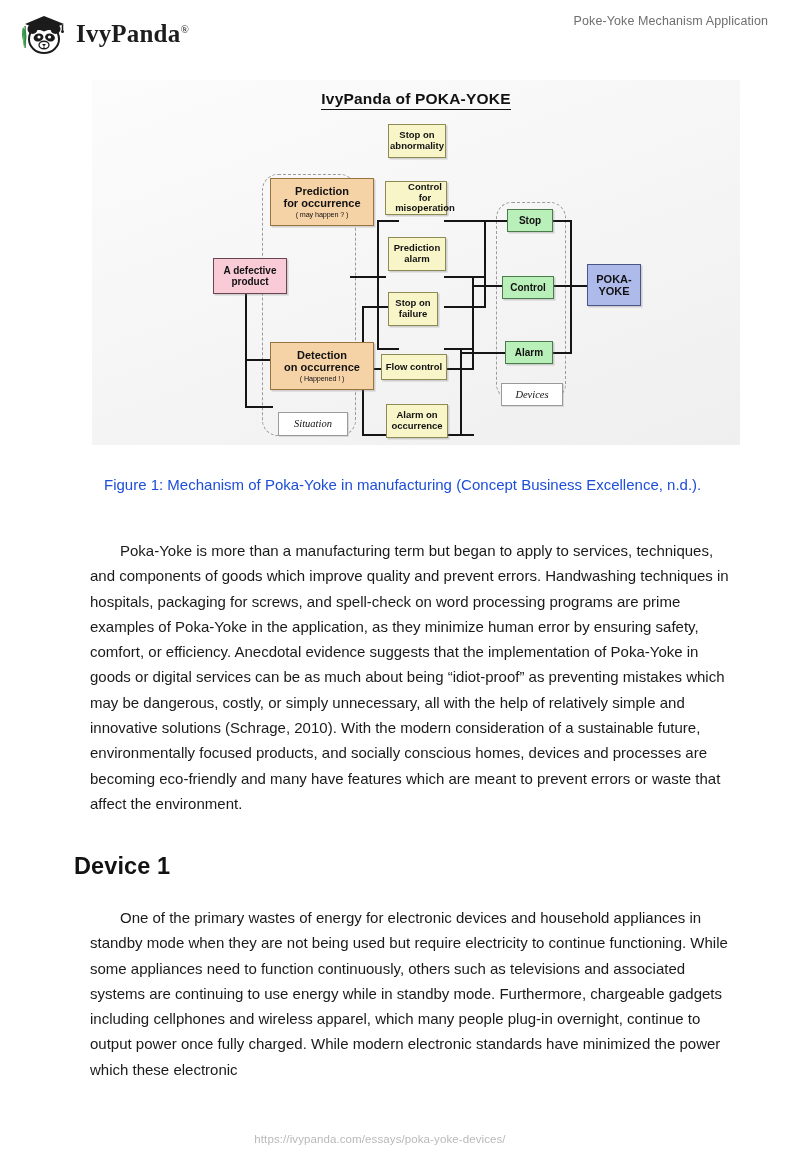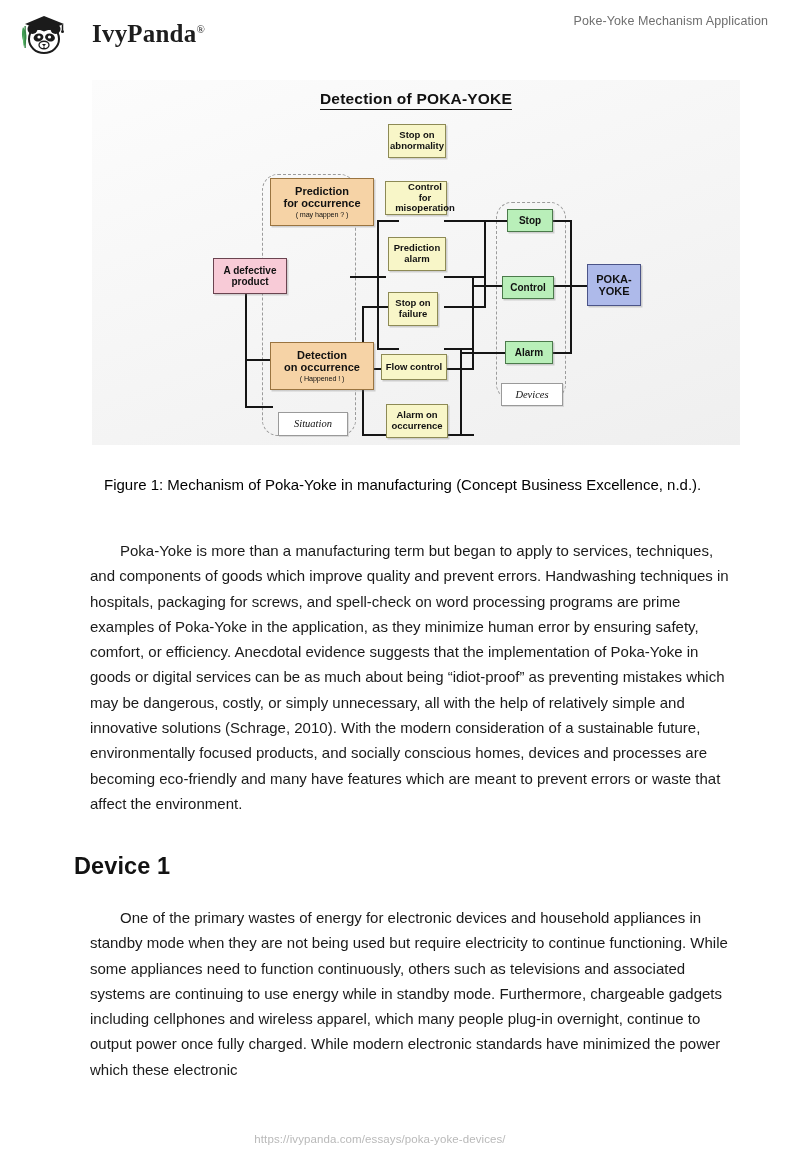--- a/index.html
+++ b/index.html
@@ -17,21 +17,21 @@
     background: #fff;
   }
 
   
   .header {
     position: absolute; left: 0; top: 0;
     width: 800px; height: 62px;
   }
   .brand {
     position: absolute; left: 16px; top: 9px;
-    display: flex; align-items: center; gap: 24px;
+    display: flex; align-items: center; gap: 8px;
   }
   .brand-mark { width: 52px; height: 48px; display: block; }
   .brand-name {
     font-family: "Liberation Serif", serif;
     font-weight: bold;
     font-size: 25px;
     color: #1d1d1d;
     letter-spacing: .2px;
     position: relative;
     line-height: 1;
@@ -121,21 +121,21 @@
   }
   .wh { height: 2.4px; }
   .wv { width: 2.4px; }
 
   
   .caption {
     position: absolute;
     left: 74px; top: 472px; width: 652px;
     font-size: 15px;
     line-height: 26px;
-    color: #000000;
+    color: #1d4ed8;
     text-indent: 30px;
   }
   .para {
     position: absolute;
     left: 74px; width: 652px;
     font-size: 15px;
     line-height: 25.3px;
     color: #1a1a1a;
     text-indent: 30px;
     text-align: left;
@@ -194,21 +194,21 @@
         <rect x="40" y="30" width="32" height="12" rx="3" fill="#1b1b1b"></rect>
         <path d="M93 31 v12" stroke="#1b1b1b" stroke-width="3"></path>
         <circle cx="93" cy="45" r="3" fill="#1b1b1b"></circle>
       </svg>
       <div class="brand-name"><span>IvyPanda</span><sup>®</sup></div>
     </div>
     <div class="doc-title">Poke-Yoke Mechanism Application</div>
   </div>
 
   <div class="figure-frame">
-    <div class="fig-title"><span>Detection of POKA-YOKE</span></div>
+    <div class="fig-title"><span>IvyPanda of POKA-YOKE</span></div>
 
     <div class="diagram">
 
       <div class="grp" style="left:170px; top:94px; width:94px; height:262px;"></div>
 
       <div class="grp" style="left:404px; top:122px; width:70px; height:198px;"></div>
 
       <div class="wire wh" style="left:153px; top:196px; width:28px;"></div>
       <div class="wire wh" style="left:153px; top:279px; width:28px;"></div>
       <div class="wire wv" style="left:153px; top:196px; height:132px;"></div>

